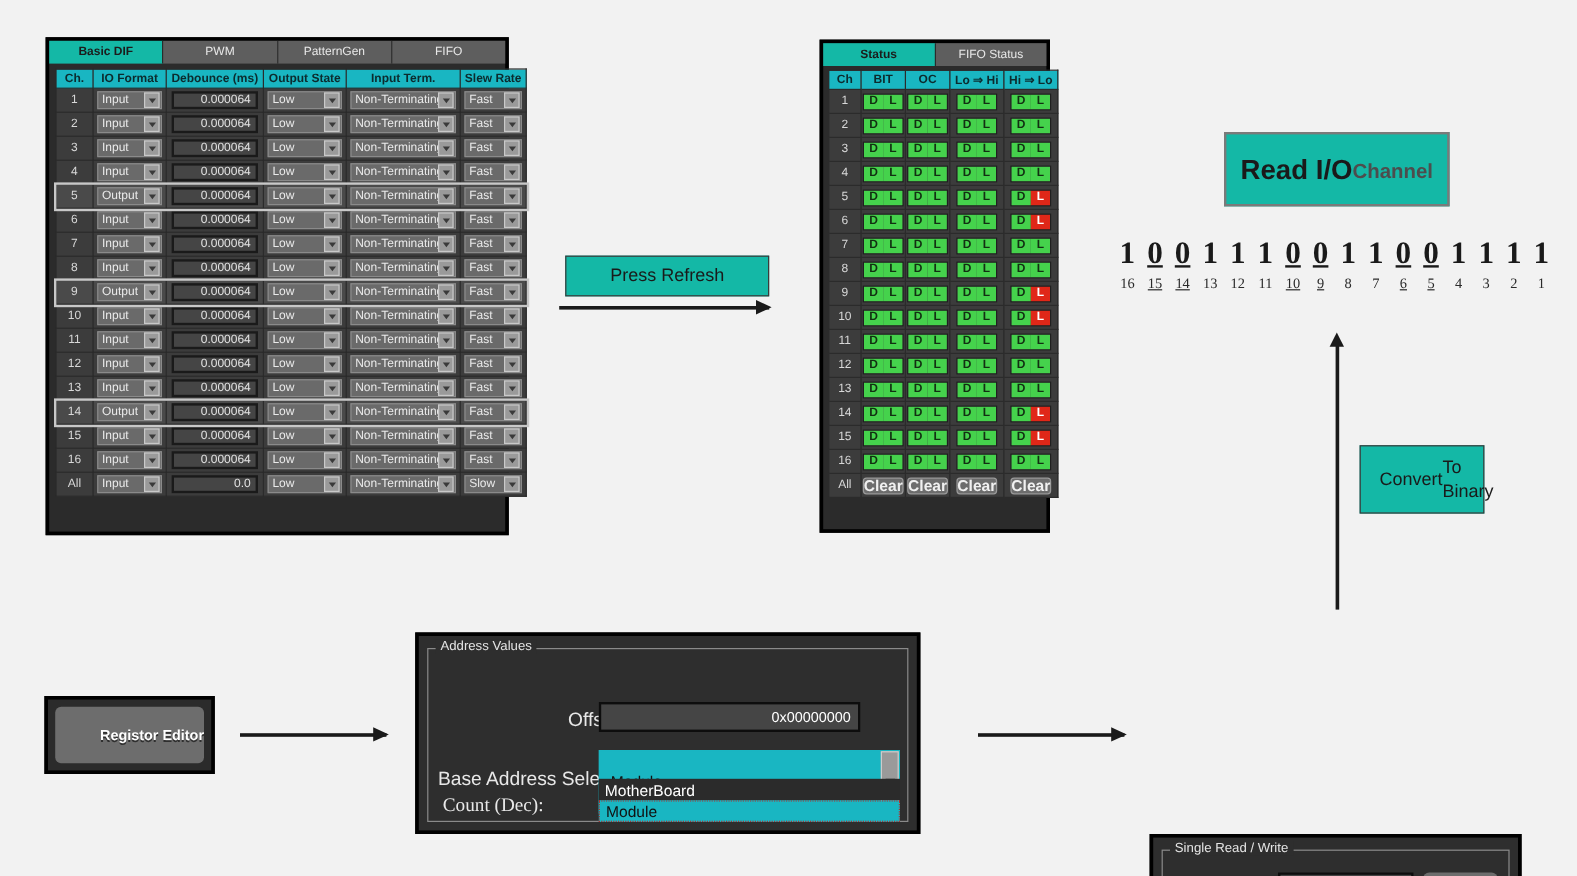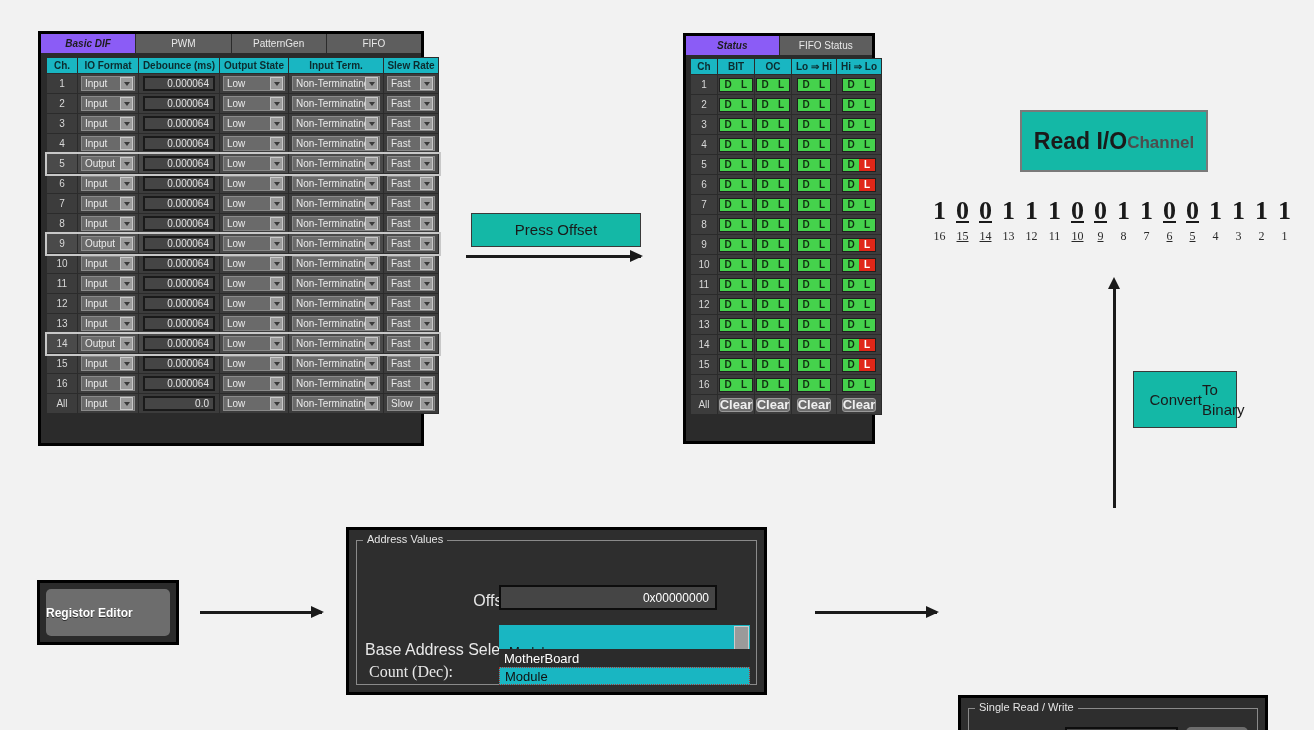--- a/index.html
+++ b/index.html
@@ -20,21 +20,21 @@
   }
 
   
   .tabstrip{display:flex;align-items:stretch;height:19px;padding:0;}
   .tab{
     flex:1;background:#5e5e5e;color:#e8e8e8;font-size:10px;
     display:flex;align-items:center;justify-content:center;
     border-right:1px solid #2b2b2b;box-sizing:border-box;
   }
   .tab:last-child{border-right:none;}
-  .tab.active{background:#8b5cf6;color:#1c1c1c;font-weight:bold;font-style:italic;}
+  .tab.active{background:#14b8a6;color:#1c1c1c;font-weight:bold;}
 
   
   .dif-wrap{padding:4px 5px 5px 5px;}
   table.grid{border-collapse:collapse;width:100%;table-layout:fixed;}
   table.grid th{
     background:#19b6c2;color:#0c2b2e;font-size:10px;font-weight:bold;
     height:15px;padding:0;border:1px solid #2b2b2b;
   }
   table.grid td{
     background:#3c3c3c;border:1px solid #2b2b2b;padding:0;height:19px;
@@ -154,21 +154,21 @@
   }
   .dropitem{
     position:absolute;font-size:13px;display:flex;align-items:center;padding-left:5px;
     box-sizing:border-box;
   }
   .dropitem.plain{background:#2b2b2b;color:#ffffff;}
   .dropitem.hl{background:#19b6c2;color:#111;border:1px dotted #a33;}
 
   .greybtn{
     position:absolute;background:#6d6d6d;border-radius:5px;color:#ffffff;
-    font-size:13px;font-weight:bold;display:flex;align-items:center;justify-content:flex-start;
+    font-size:13px;font-weight:bold;display:flex;align-items:center;justify-content:flex-end;
     box-sizing:border-box;text-shadow:0 1px 0 #2f2f2f;
   }
 </style>
 </head>
 <body>
 
 <div class="abs panel" style="left:38px;top:31px;width:386px;height:415px;">
   <div class="tabstrip" id="dif-tabs">
       <div class="tab active">
         <span>Basic DIF</span>
@@ -841,21 +841,21 @@
                 </span>
               </div>
             </td>
           </tr>
         </tbody>
     </table>
   </div>
 </div>
 
 <div class="abs callout thin" style="left:471px;top:213px;width:170px;height:34px;">
-  <span class="line">Press Offset</span>
+  <span class="line">Press Refresh</span>
 </div>
 <div class="arrow-h" style="left:466px;top:255px;width:175px;"></div>
 
 <div class="abs panel" style="left:683px;top:33px;width:192px;height:411px;">
   <div class="tabstrip" id="st-tabs">
       <div class="tab active">
         <span>Status</span>
       </div>
       <div class="tab">
         <span>FIFO Status</span>

